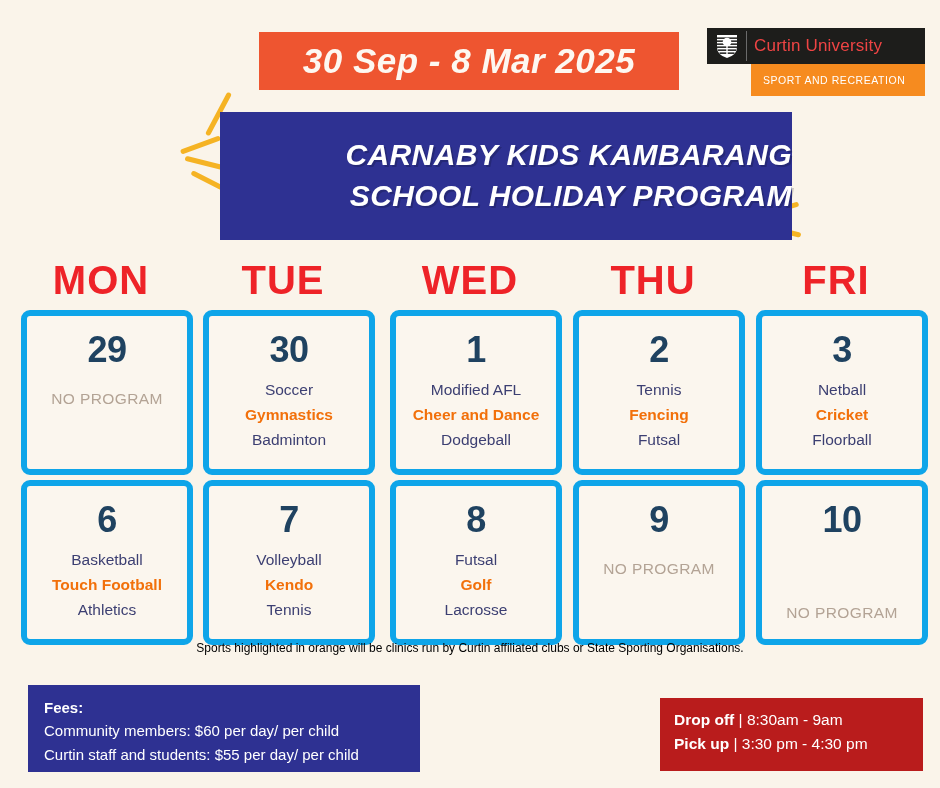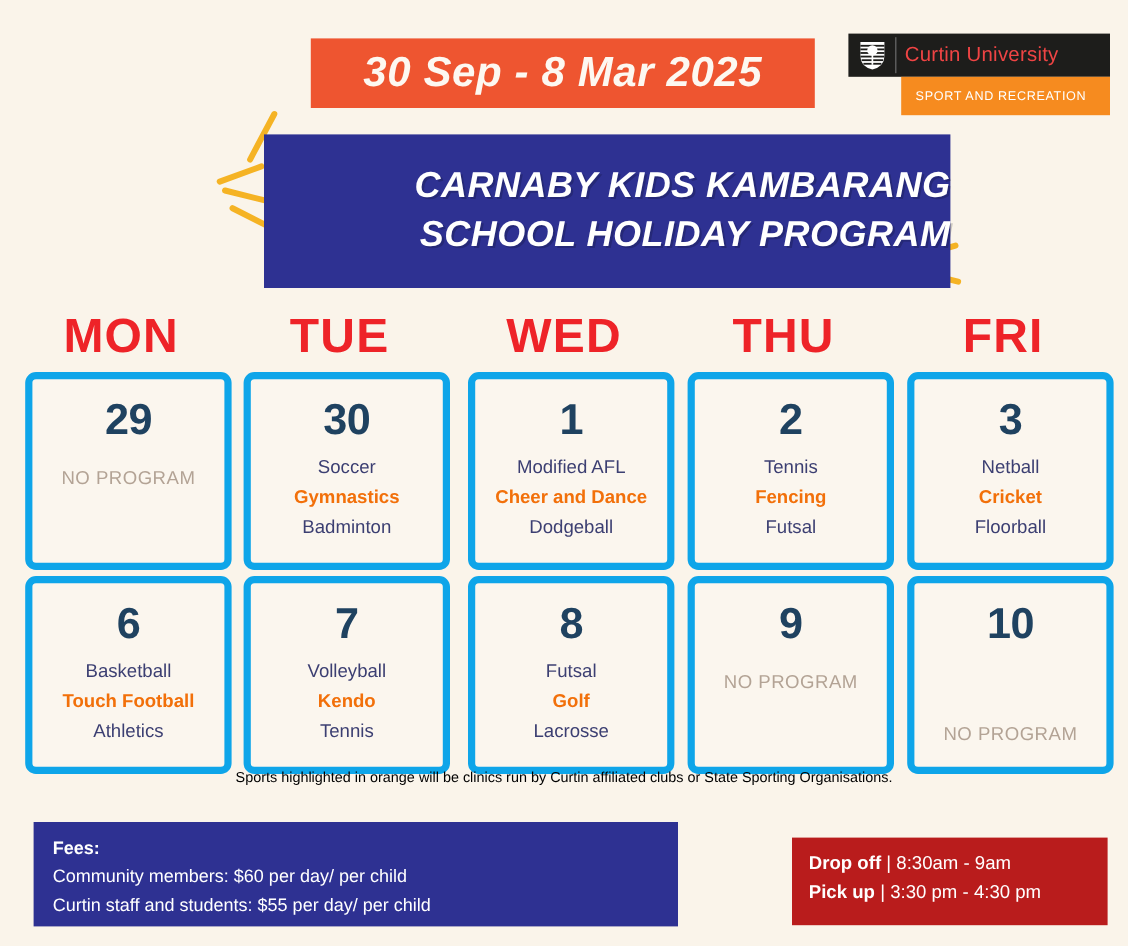--- a/index.html
+++ b/index.html
@@ -66,21 +66,21 @@
     color:#b3a395;font-size:15.5px;letter-spacing:.4px;margin-top:22px;
   }
 
   .note{
     position:absolute;left:0;top:641px;width:940px;text-align:center;
     color:#000000;font-size:12px;
   }
 
   
   .fees{
-    position:absolute;left:28px;top:685px;width:537px;height:87px;
+    position:absolute;left:28px;top:685px;width:392px;height:87px;
     background:#2e3192;padding:0;
   }
   .fees .ln{color:#ffffff;font-size:15px;line-height:1.55;margin-left:16px;}
   .fees .ln:first-child{margin-top:11px;font-weight:bold;}
   .times{
     position:absolute;left:660px;top:698px;width:263px;height:73px;
     background:#b91c1c;
   }
   .times .ln{color:#ffffff;font-size:15.5px;line-height:1.55;margin-left:14px;}
   .times .ln:first-child{margin-top:10px;}

